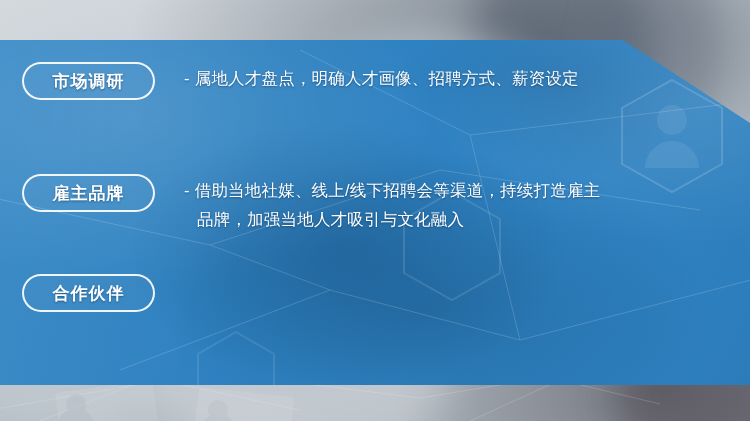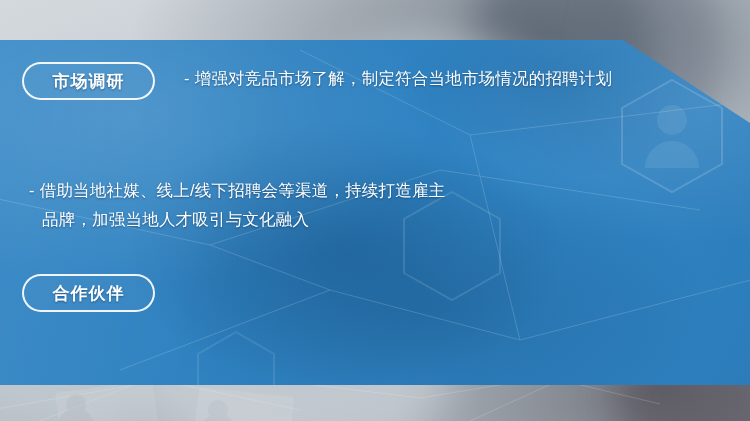--- a/index.html
+++ b/index.html
@@ -191,26 +191,29 @@
   </div>
 
   <div class="rows">
 
     <div class="row row-1">
       <div class="chip">
         <span>市场调研</span>
       </div>
       <div class="bullets">
         <div class="bullet-line">
-          <span class="dash">-</span><span>增强对竞品市场了解，制定符合当地市场情况的招聘计划</span>
+          <span class="dash">-</span><span>属地人才盘点，明确人才画像、招聘方式、薪资设定</span>
         </div>
       </div>
     </div>
 
     <div class="row row-2">
+      <div class="chip">
+        <span>雇主品牌</span>
+      </div>
       <div class="bullets">
         <div class="bullet-line">
           <span class="dash">-</span><span>借助当地社媒、线上/线下招聘会等渠道，持续打造雇主</span>
         </div>
         <div class="bullet-line cont">
           <span>品牌，加强当地人才吸引与文化融入</span>
         </div>
       </div>
     </div>
 

